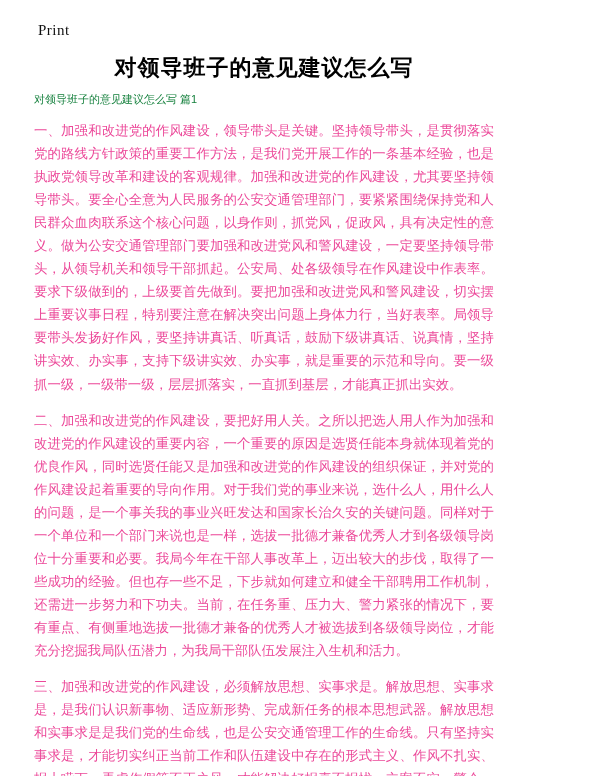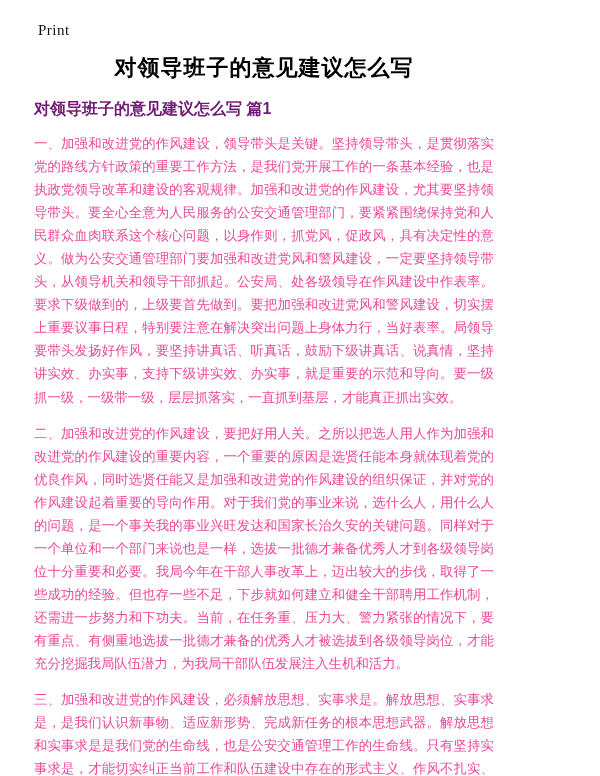--- a/index.html
+++ b/index.html
@@ -26,35 +26,35 @@
     font-size: 15px;
     color: #111;
     margin: 0 0 14px 4px;
     letter-spacing: 0.5px;
   }
   .doc-title {
     text-align: center;
     font-size: 22px;
     font-weight: bold;
     letter-spacing: 1px;
-    margin: 6px 0 16px 0;
+    margin: 6px 0 9px 0;
     color: #000;
     font-family: "Liberation Sans", sans-serif;
   }
   .doc-subtitle {
     font-size: 13.5px;
     margin: 0 0 12px 0;
     color: #1a1a1a;
     font-family: "Liberation Sans", sans-serif;
   }
   .section-heading {
-    font-size: 16px;
-    font-weight: bold;
+    font-size: 11px;
+    font-weight: normal;
     margin: 0 0 12px 0;
-    color: #701a75;
+    color: #15803d;
     font-family: "Liberation Sans", sans-serif;
   }
   .para {
     font-size: 13.4px;
     line-height: 1.72;
     margin: 0 0 13px 0;
     text-align: justify;
     text-justify: inter-ideograph;
     color: #ec4899;
     font-family: "Liberation Sans", sans-serif;

